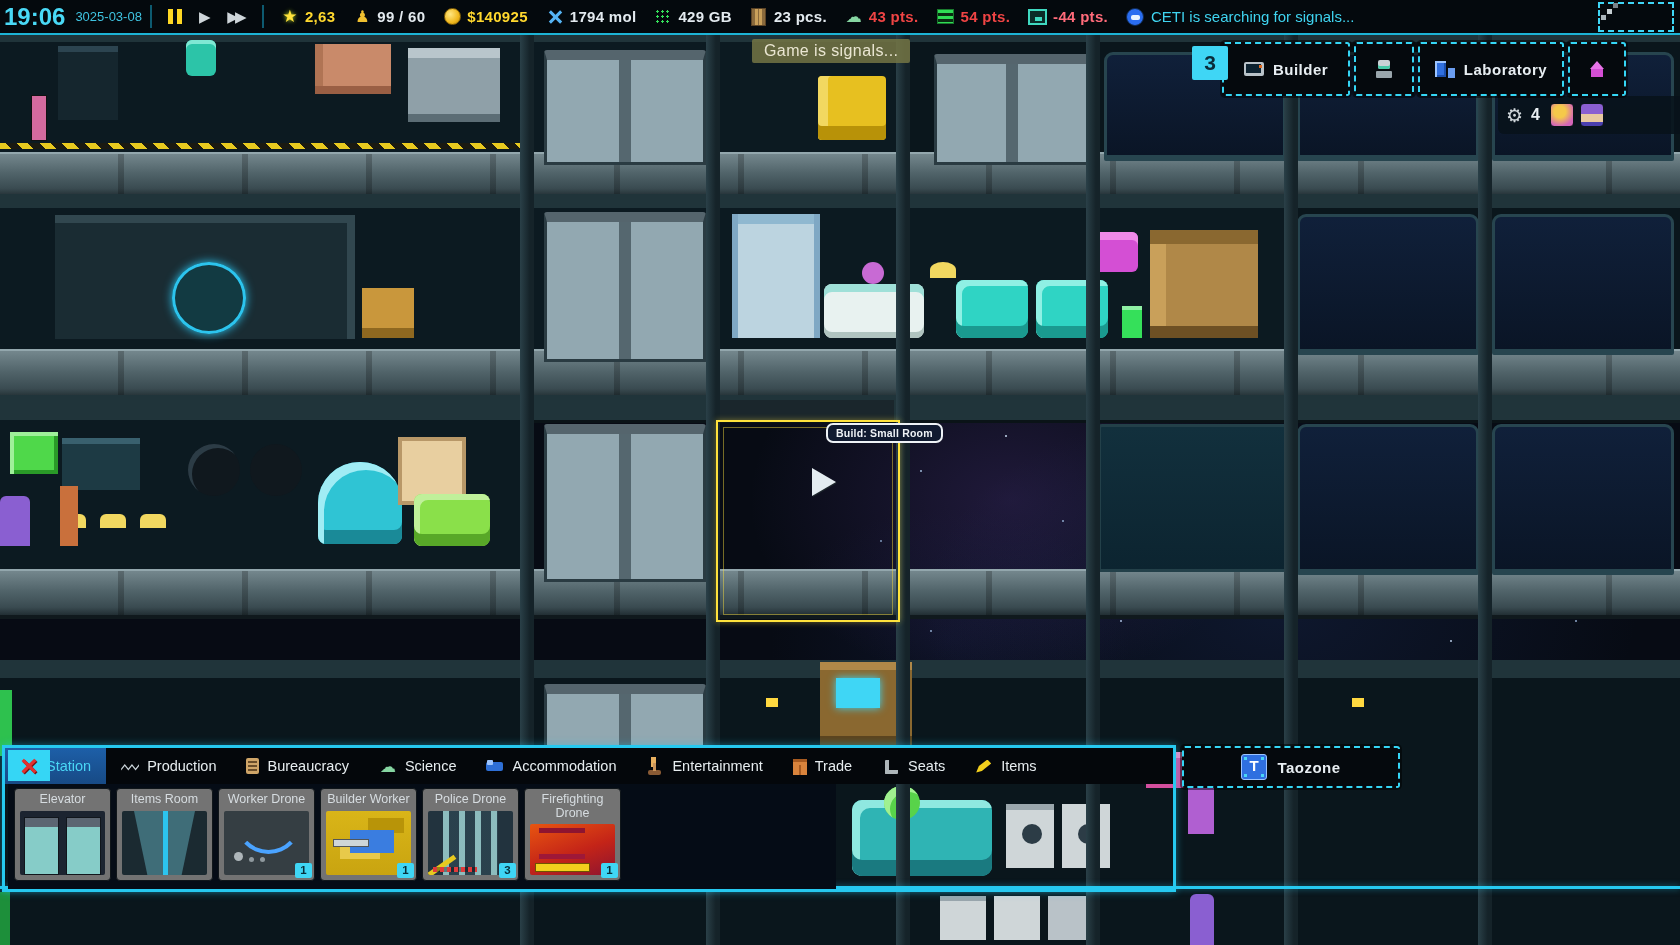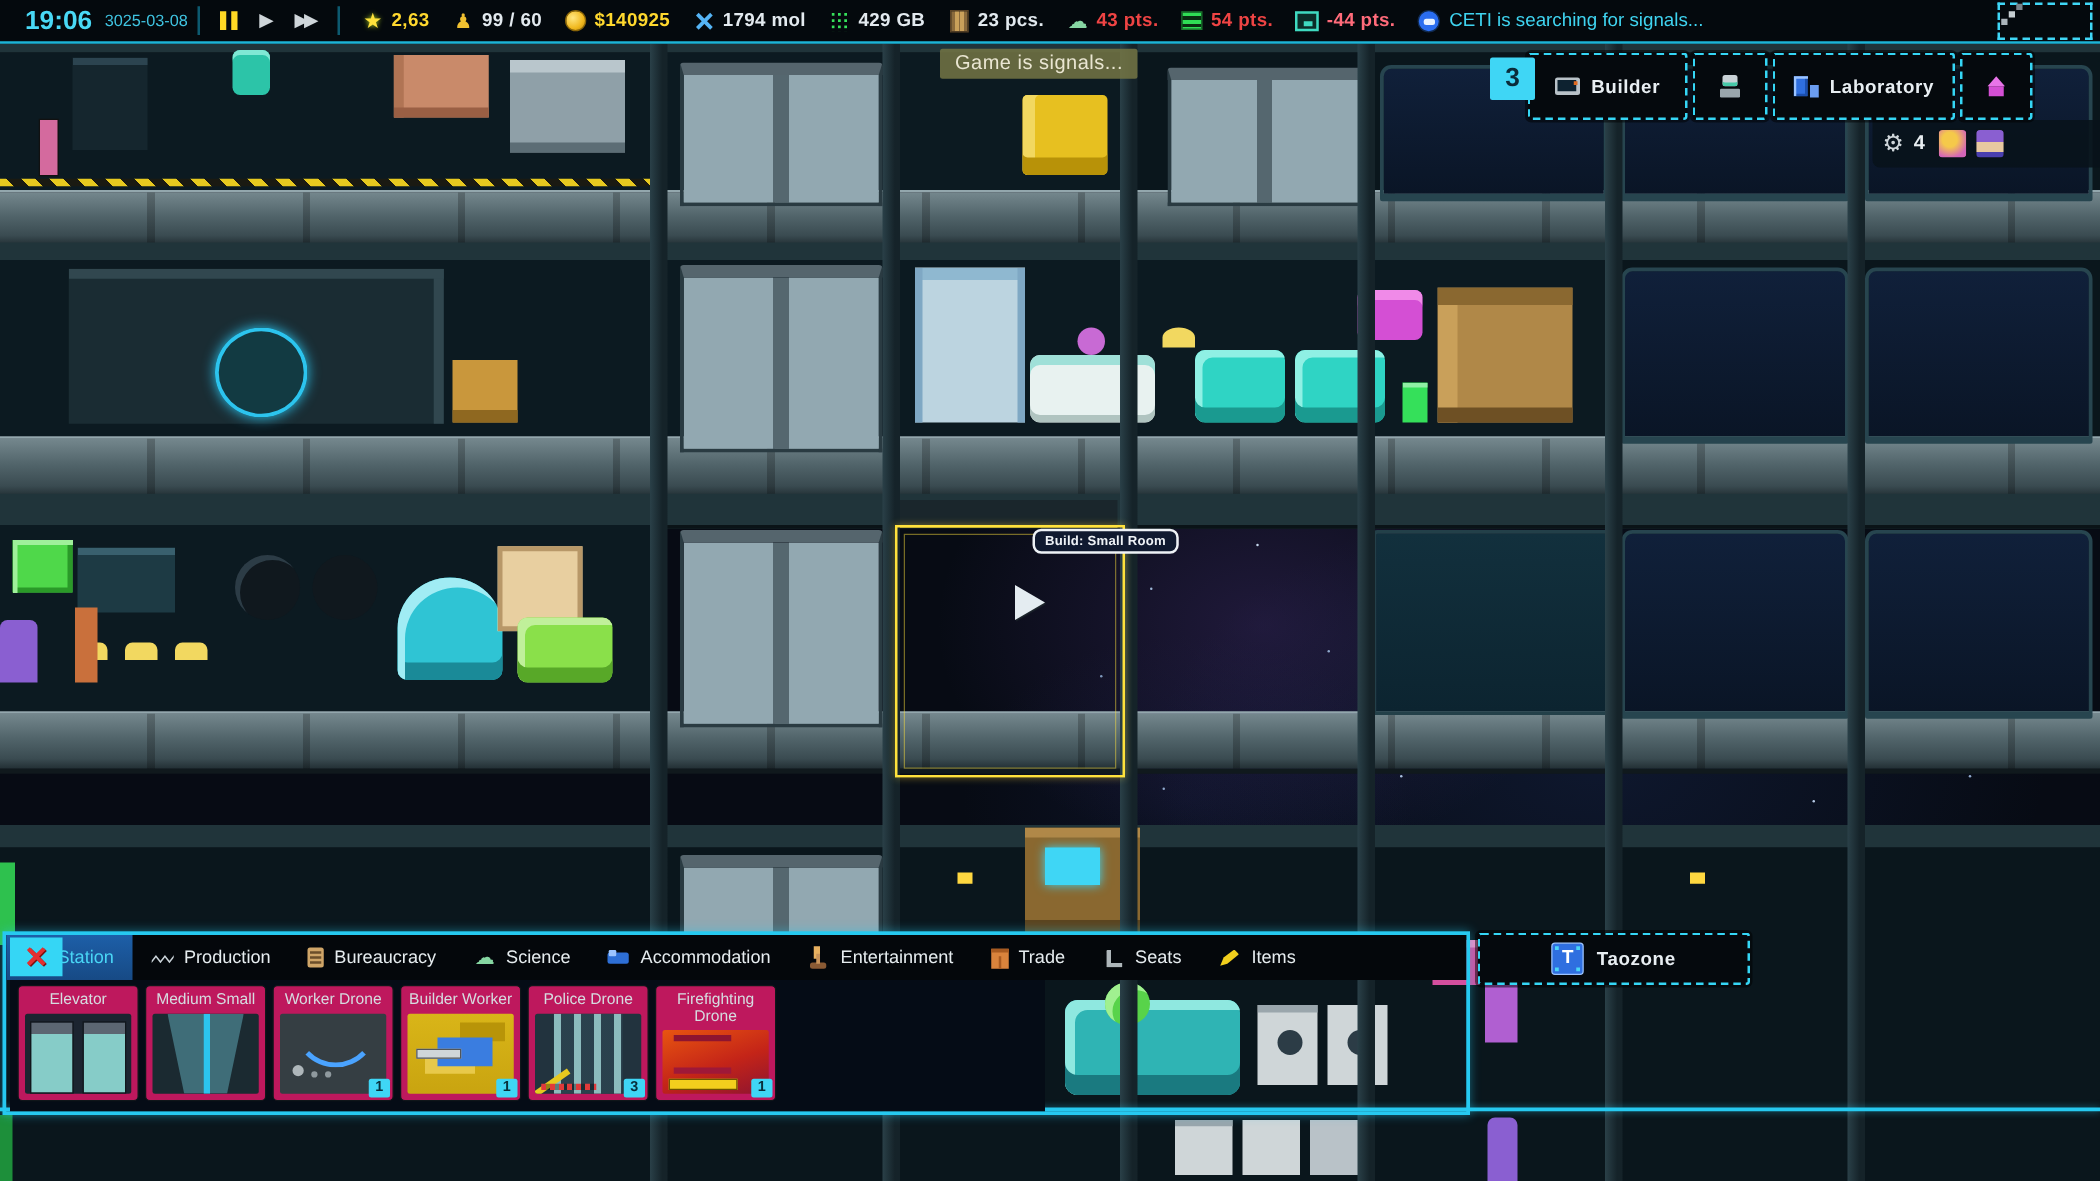--- a/index.html
+++ b/index.html
@@ -41,21 +41,21 @@
     border-left:24px solid #e4ecf1;filter:drop-shadow(1px 1px 0 #1c252b);}
   #build-tip{background:#101a30;border:2px solid #eef2f6;border-radius:7px;color:#eef2f6;
     font-size:10.5px;font-weight:bold;padding:2px 8px;white-space:nowrap;letter-spacing:.2px;}
   #paused{background:rgba(116,118,68,.85);color:#eae6d2;font-size:16px;letter-spacing:.4px;
     padding:3px 12px;border-radius:2px;}
   
   #topbar{left:0;top:0;width:1680px;height:33px;background:#04090d;z-index:40;
     border-bottom:2px solid #1db4d6;display:flex;align-items:center;color:#dfe7ec;}
   #topbar .seg{display:flex;align-items:center;height:100%;}
   .vsep{width:2px;height:70%;background:#0d5a70;margin:0 8px;}
-  #clock-time{color:#49d9f6;font-size:21px;font-weight:bold;margin-left:20px;}
+  #clock-time{color:#49d9f6;font-size:24px;font-weight:bold;margin-left:4px;}
   #clock-date{color:#3fc3e0;font-size:13px;margin-left:10px;}
   .ctl{display:flex;align-items:center;justify-content:center;width:30px;height:26px;cursor:pointer;}
   .pausebars span{display:inline-block;width:5px;height:15px;background:#ffd824;margin:0 2px;}
   .tri{color:#cfd6da;font-size:15px;line-height:1;}
   .ff{letter-spacing:-4px;margin-right:4px;}
   .res{display:flex;align-items:center;margin:0 9px;}
   .res .val{font-size:15px;font-weight:bold;margin-left:6px;letter-spacing:.3px;}
   .c-yel{color:#ffd82e}.c-wht{color:#e3eaef}.c-grn{color:#ef4444}.c-red{color:#ff6b7a}
   .c-cyn{color:#3fd4f0}
   .ico{display:inline-flex;align-items:center;justify-content:center;width:18px;height:18px;position:relative;}
@@ -135,21 +135,21 @@
     box-shadow:-1px -5px 0 1px #e8b060;}
   .ti-crate2{width:14px;height:13px;background:#d9833c;border-top:3px solid #a85a20;margin-top:1px;}
   .ti-crate2:before{content:"";position:absolute;left:6px;top:3px;width:2px;height:10px;background:#a85a20;}
   .ti-chair:before{content:"";position:absolute;left:3px;top:2px;width:9px;height:10px;
     border-left:4px solid #aeb6ba;border-bottom:4px solid #aeb6ba;border-radius:1px;}
   .ti-pencil:before{content:"";position:absolute;left:1px;top:2px;width:15px;height:13px;background:#f2cf1d;
     clip-path:polygon(0 100%,18% 50%,75% 0,100% 30%,38% 88%);}
   
   #cards{position:absolute;left:3px;top:36px;width:828px;bottom:0;background:#050c16;
     display:flex;padding:4px 0 0 6px;box-sizing:border-box;}
-  .card{width:97px;height:93px;background:#be185d;border-radius:4px;margin-right:5px;
+  .card{width:97px;height:93px;background:#737373;border-radius:4px;margin-right:5px;
     display:flex;flex-direction:column;position:relative;cursor:pointer;border:1px solid #10161a;box-sizing:border-box;}
   .card.sel{background:#1d5b9f;}
   .card-title{color:#d6dce0;font-size:12.5px;text-align:center;padding:4px 2px 2px;line-height:1.08;}
   .card.sel .card-title{color:#eef5fa;}
   .art{position:relative;flex:1;margin:2px 5px 5px;border-radius:2px;overflow:hidden;}
   .art-elevator{background:#1c2430;}
   .art-elevator:before,.art-elevator:after{content:"";position:absolute;top:6px;bottom:0;width:38%;
     background:linear-gradient(#5c6672 0 9px,#86ccc8 9px);border:1px solid #11161c;}
   .art-elevator:before{left:5%;} .art-elevator:after{right:5%;}
   .art-small{background:linear-gradient(#22333c 0 30%,#47808d 30%);}
@@ -418,21 +418,21 @@
       <span>Items</span>
     </div>
   </div>
 
   <div id="cards">
     <div class="card">
       <div class="card-title">Elevator</div>
       <div class="art art-elevator"></div>
     </div>
     <div class="card">
-      <div class="card-title">Medium Small</div>
+      <div class="card-title">Items Room</div>
       <div class="art art-medium"></div>
     </div>
     <div class="card">
       <div class="card-title">Worker Drone</div>
       <div class="art art-worker"></div>
       <div class="card-badge">1</div>
     </div>
     <div class="card">
       <div class="card-title">Builder Worker</div>
       <div class="art art-builder"></div>

